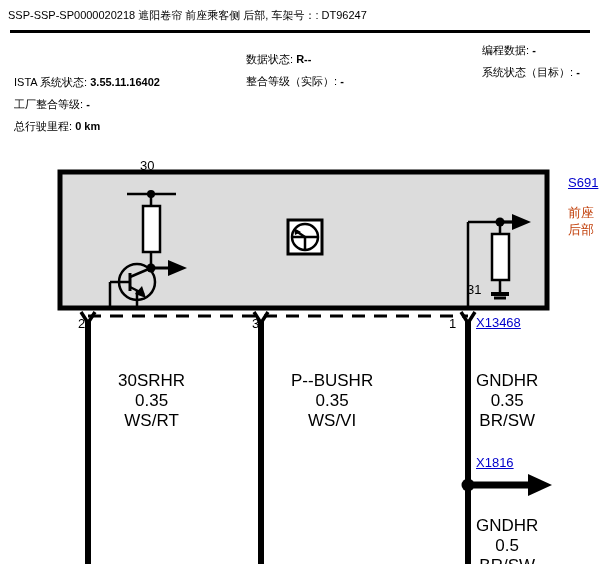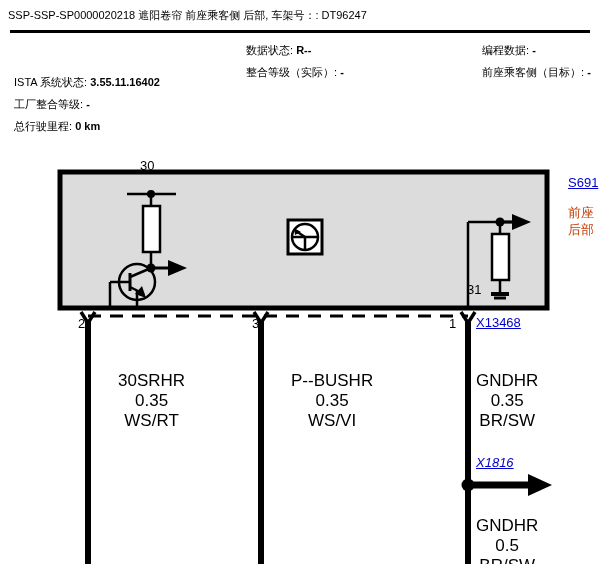--- a/index.html
+++ b/index.html
@@ -23,21 +23,21 @@
   }
 
   
   .info-table { position: absolute; left: 0; top: 40px; width: 600px; }
   .info-row { position: relative; height: 22px; }
   .cell {
     position: absolute; font-size: 11px; color:#000; white-space: nowrap;
     top: 3px;
   }
   .c1 { left: 14px; margin-top: 32px; }
-  .c2 { left: 246px; }
+  .c2 { left: 246px; margin-top: 9px; }
   .c3 { left: 482px; }
   .cell .v { font-weight: bold; }
   .cell .lbl { font-weight: normal; }
 
   
   #diagram { position: absolute; left: 0; top: 146px; width: 592px; height: 418px; }
   svg.dg { display:block; }
 
   
   .side-link {
@@ -49,21 +49,21 @@
     position: absolute; left: 568px; top: 204px;
     font-size: 13px; color: #c2410c; line-height: 17px; white-space: nowrap;
   }
 
   .link-x13468 {
     position: absolute; left: 476px; top: 315px;
     font-size: 13px; color: #0000cc; text-decoration: underline; white-space: nowrap;
   }
   .link-x1816 {
     position: absolute; left: 476px; top: 455px;
-    font-size: 13px; color: #0000cc; text-decoration: underline; white-space: nowrap; font-style: italic;
+    font-size: 13px; color: #0000cc; text-decoration: underline; white-space: nowrap;
   }
 
   
   .wire-txt {
     position: absolute; font-size: 17px; color:#000; line-height: 20px;
     white-space: nowrap;
   }
   .pin-num {
     position: absolute; font-size: 13px; color:#000; white-space: nowrap;
   }
@@ -84,21 +84,21 @@
     <div class="info-row">
       <div class="cell c1"><span class="lbl">ISTA 系统状态: </span><span class="v">3.55.11.16402</span></div>
       <div class="cell c2"><span class="lbl">数据状态: </span><span class="v">R--</span></div>
       <div class="cell c3"><span class="lbl">编程数据: </span><span class="v">-</span></div>
     </div>
 
 
     <div class="info-row">
       <div class="cell c1"><span class="lbl">工厂整合等级: </span><span class="v">-</span></div>
       <div class="cell c2"><span class="lbl">整合等级（实际）: </span><span class="v">-</span></div>
-      <div class="cell c3"><span class="lbl">前座乘客侧（目标）: </span><span class="v">-</span></div>
+      <div class="cell c3"><span class="lbl">系统状态（目标）: </span><span class="v">-</span></div>
     </div>
 
     <div class="info-row">
       <div class="cell c1"><span class="lbl">总行驶里程: </span><span class="v">0 km</span></div>
     </div>
 
   </div>
 
   <div id="diagram">
     <svg class="dg" width="600" height="418" viewBox="0 0 600 418" xmlns="http://www.w3.org/2000/svg">

